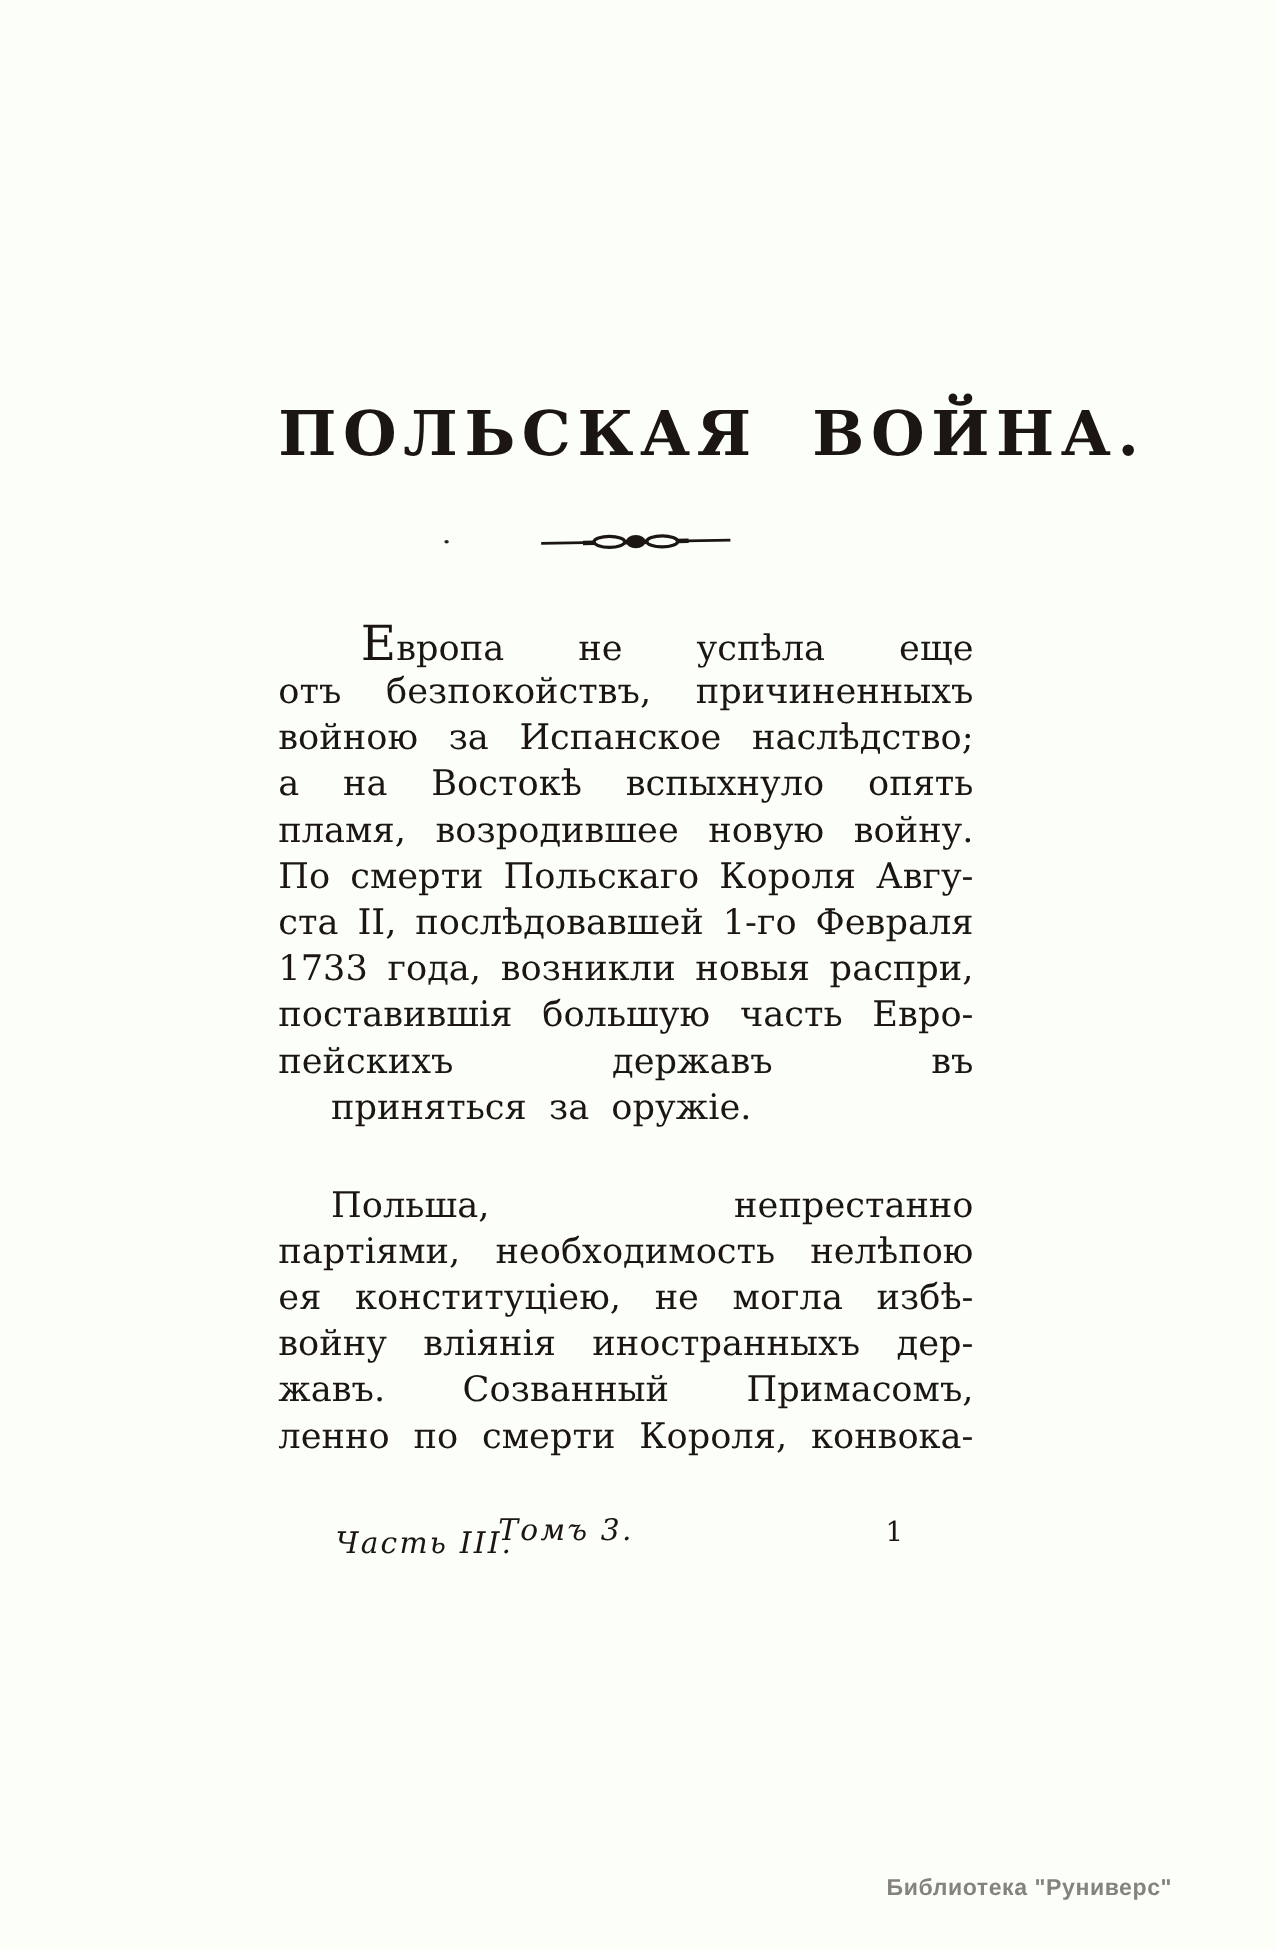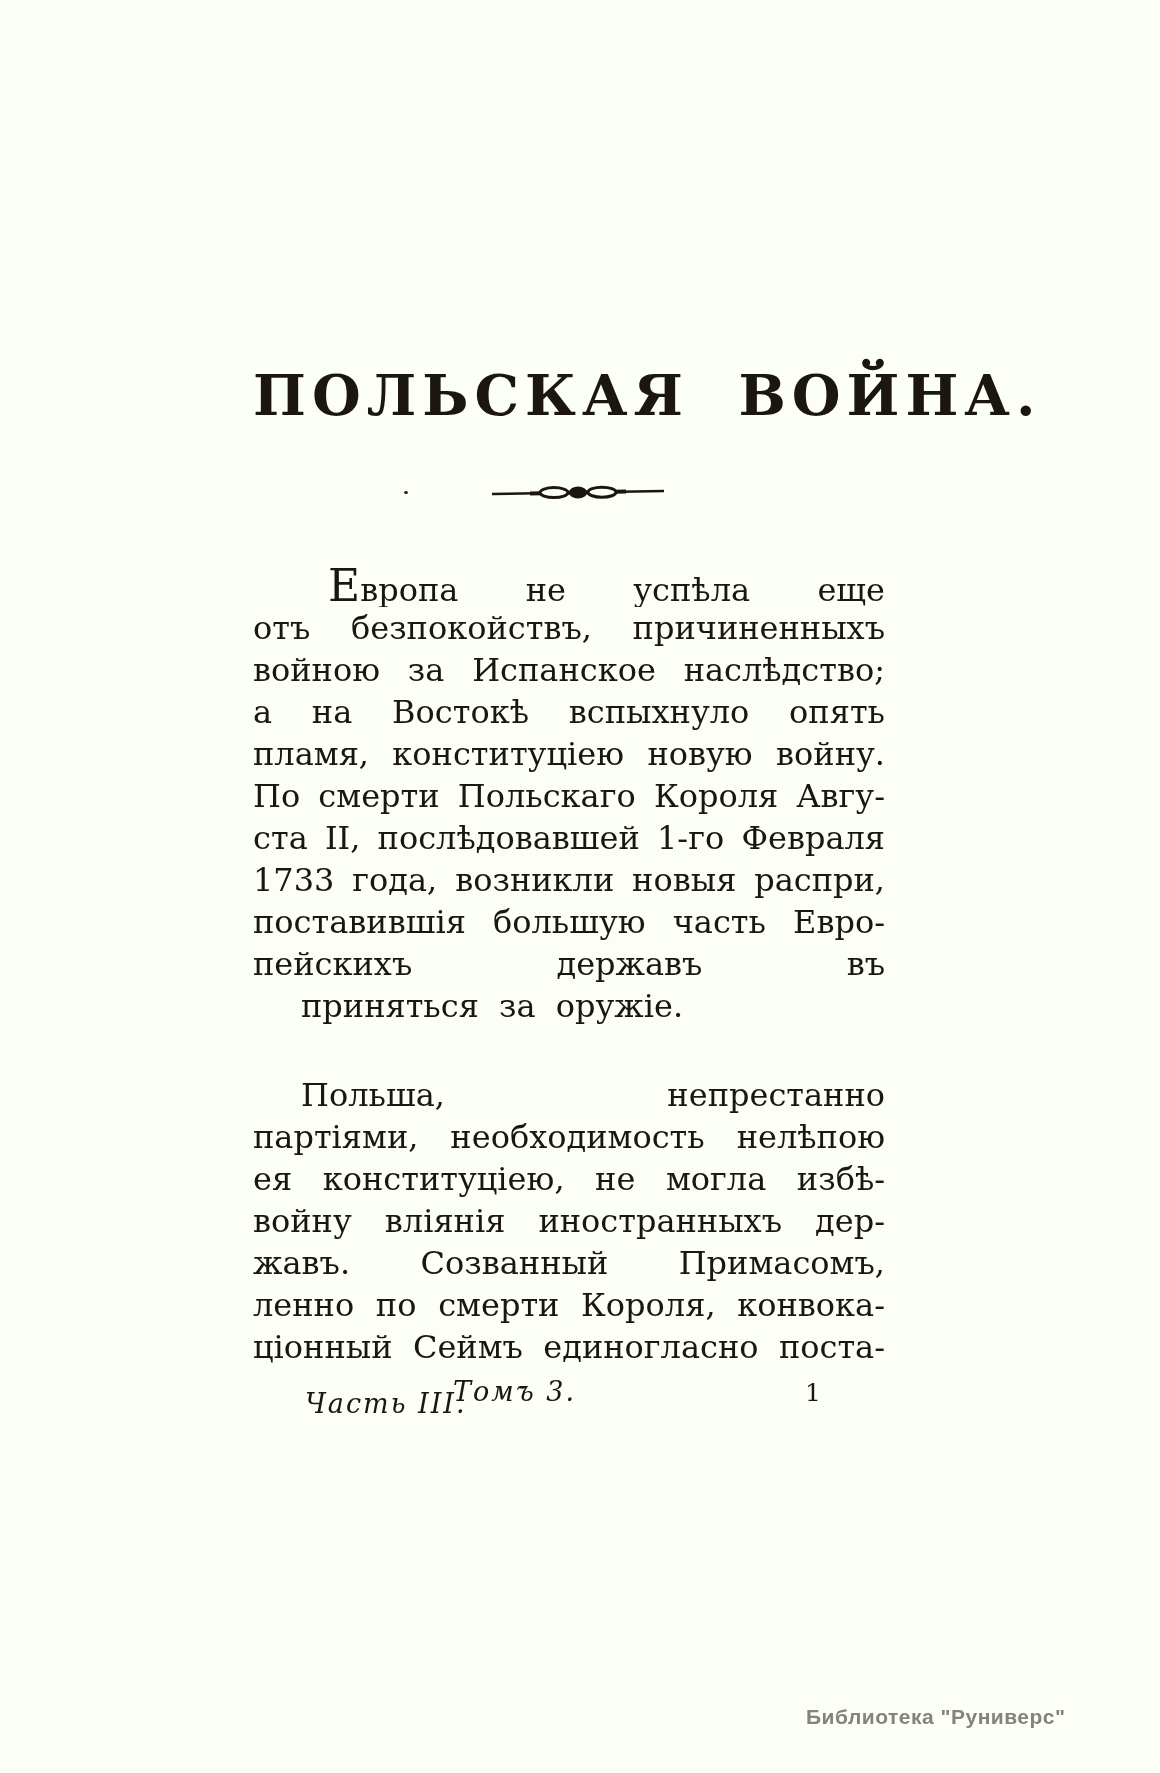--- a/index.html
+++ b/index.html
@@ -85,37 +85,36 @@
     <ellipse cx="112" cy="11.2" rx="14" ry="5" fill="#FCFEF8" stroke="#1B1612" stroke-width="3"></ellipse>
   </svg>
 
   <div class="column">
 
     <div class="para1">
       <div class="line indent-lg p1-first">Европа не успѣла еще отдохнуть</div>
       <div class="line">отъ безпокойствъ, причиненныхъ</div>
       <div class="line">войною за Испанское наслѣдство;</div>
       <div class="line">а на Востокѣ вспыхнуло опять</div>
-      <div class="line">пламя, конституціею новую войну.</div>
+      <div class="line">пламя, возродившее новую войну.</div>
       <div class="line">По смерти Польскаго Короля Авгу-</div>
       <div class="line">ста II, послѣдовавшей 1-го Февраля</div>
       <div class="line">1733 года, возникли новыя распри,</div>
       <div class="line">поставившія большую часть Евро-</div>
       <div class="line">пейскихъ державъ въ необходимость</div>
       <div class="line plain">приняться за оружіе.</div>
     </div>
 
     <div class="para2">
       <div class="line indent">Польша, непрестанно раздираемая</div>
       <div class="line">партіями, необходимость нелѣпою</div>
       <div class="line">ея конституціею, не могла избѣ-</div>
       <div class="line">войну вліянія иностранныхъ дер-</div>
       <div class="line">жавъ. Созванный Примасомъ, немед-</div>
       <div class="line">ленно по смерти Короля, конвока-</div>
-      <div class="line">ціонный Сеймъ единогласно поста-</div>
     </div>
 
   </div>
 
   <div class="footer">
     <span class="part">Часть III.</span>
     <span class="volume">Томъ 3.</span>
     <span class="pagenum">1</span>
   </div>
 

